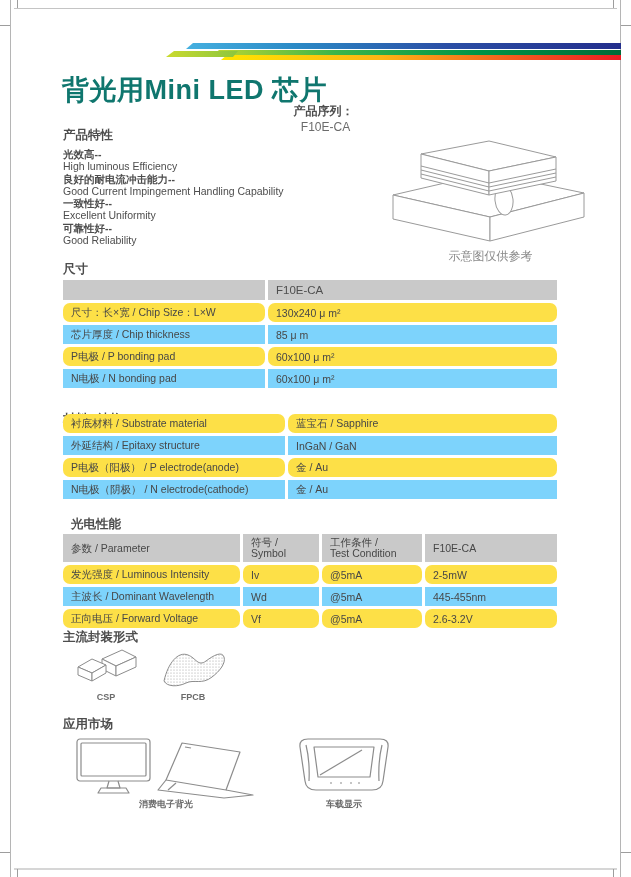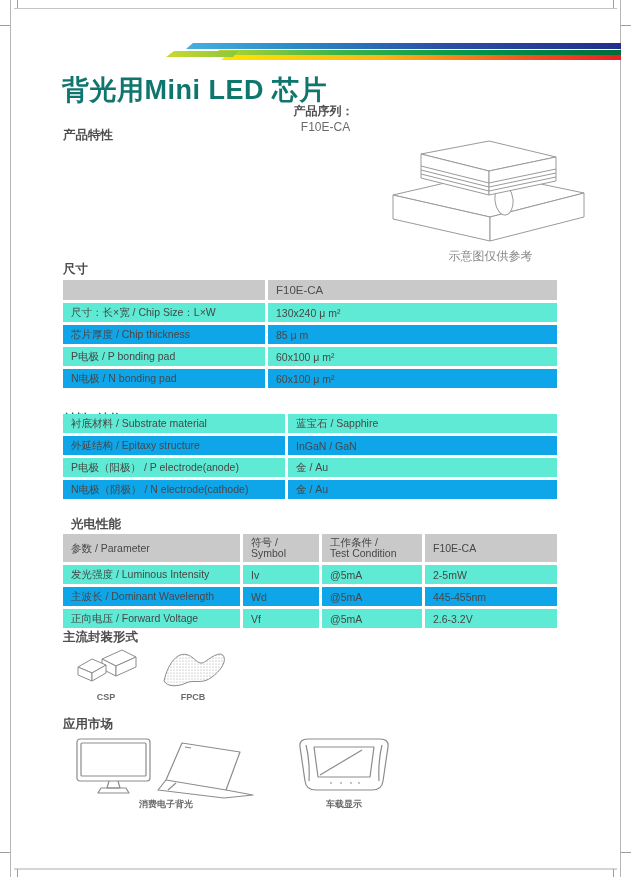--- a/index.html
+++ b/index.html
@@ -45,22 +45,22 @@
   .tbl{position:absolute;left:63px;width:494px;}
   .trow{display:grid;grid-column-gap:3px;margin-bottom:3px;}
   .t2col{grid-template-columns:202px 1fr;}
   .t2colB{grid-template-columns:222px 1fr;}
   .t4col{grid-template-columns:177px 76px 100px 1fr;}
   .cell{display:flex;flex-direction:column;justify-content:center;padding-left:8px;
         font-size:10.5px;color:#474747;height:19px;overflow:hidden;white-space:nowrap;}
   .hdr .cell{height:20px;color:#4f4f4f;}
   .hdr3 .cell{height:28px;line-height:11px;font-size:10.5px;}
   .bg-hdr{background:#c9c9c9;}
-  .bg-a{background:#5eead4;}
-  .bg-b{background:#0ea5e9;}
+  .bg-a{background:#fde047;border-radius:7px;}
+  .bg-b{background:#7dd3fc;}
   .hdr-f10{font-size:11.5px;}
 
   
   .iconbox{position:absolute;}
   .icon-label{position:absolute;font-size:9px;color:#6b6b6b;text-align:center;font-weight:bold;}
   svg{display:block;}
 </style>
 </head>
 <body>
 
@@ -85,20 +85,30 @@
   <div class="stripe stripe-lime"></div>
 
   <div class="title">背光用Mini LED 芯片</div>
   <div class="series">
     <span class="series-label">产品序列：</span>
     <span class="series-value">F10E-CA</span>
     <span class="series-rule"></span>
   </div>
 
   <div class="sec" style="top:127px;">产品特性</div>
+  <div class="features">
+    <div class="zh">光效高--</div>
+    <div class="en">High luminous Efficiency</div>
+    <div class="zh">良好的耐电流冲击能力--</div>
+    <div class="en">Good Current Impingement Handling Capability</div>
+    <div class="zh">一致性好--</div>
+    <div class="en">Excellent Uniformity</div>
+    <div class="zh">可靠性好--</div>
+    <div class="en">Good Reliability</div>
+  </div>
 
   <div class="illus">
     <svg width="205" height="106" viewBox="0 0 205 106">
       <g fill="#ffffff" stroke="#9a9a9a" stroke-width="1" stroke-linejoin="round">
 
         <polygon points="5,55 100,33 196,53 102,77"></polygon>
         <polygon points="5,55 5,79 102,101 102,77"></polygon>
         <polygon points="102,77 102,101 196,77 196,53"></polygon>
 
         <ellipse cx="116" cy="60" rx="9" ry="15" transform="rotate(-6 116 60)"></ellipse>

